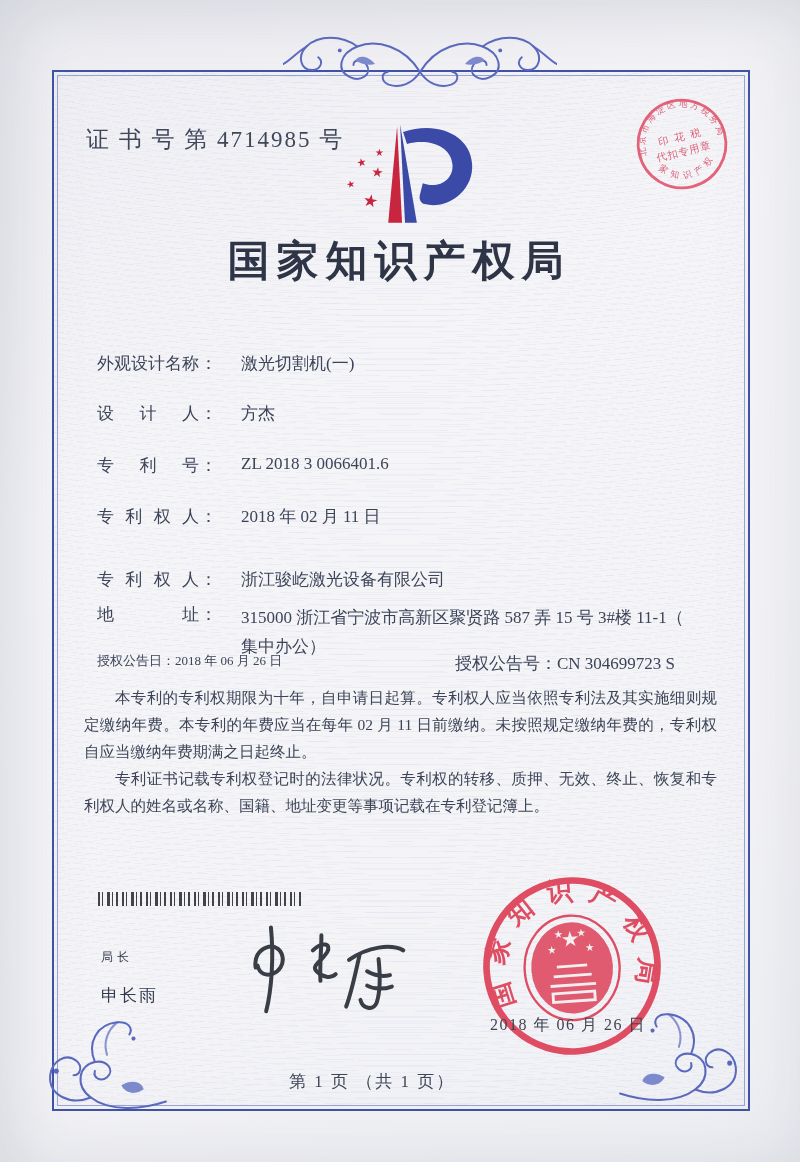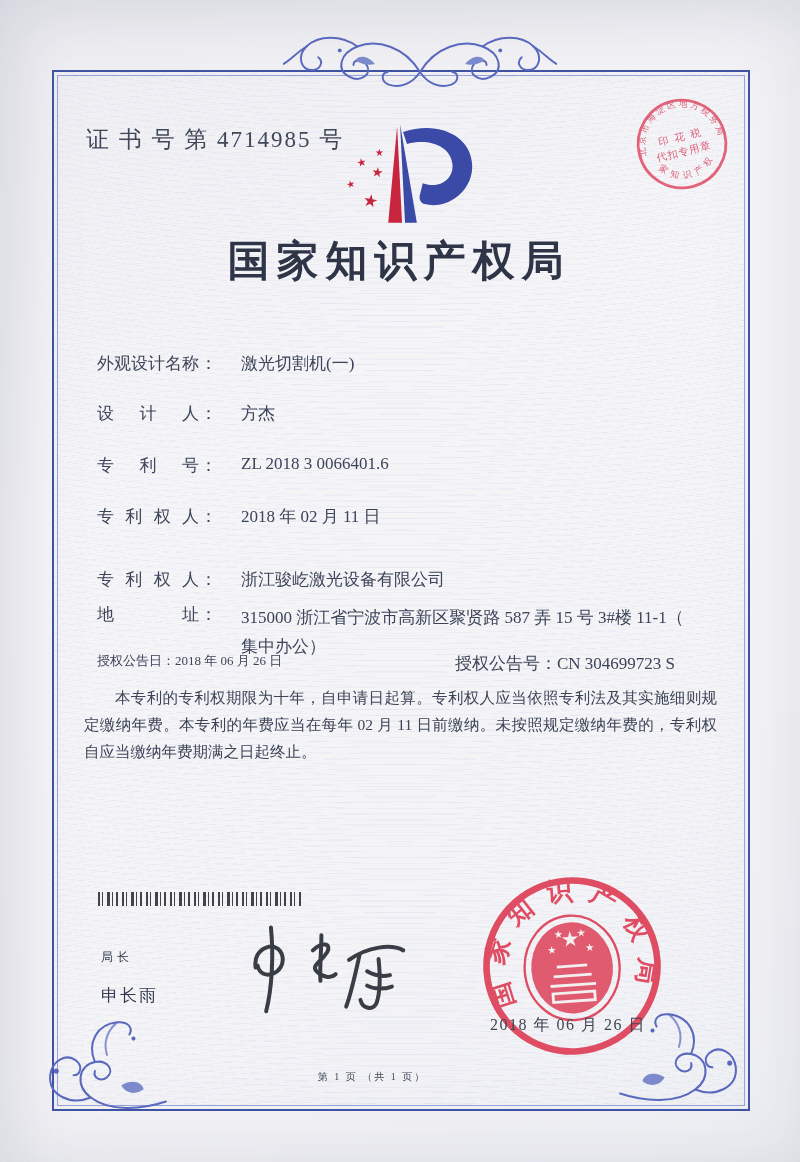--- a/index.html
+++ b/index.html
@@ -73,21 +73,21 @@
   .director-name{position:absolute;left:101px;top:984px;font-size:17px;color:#343b4d;letter-spacing:2px;}
   .signature{position:absolute;left:222px;top:918px;}
   .cnipa-seal{position:absolute;left:477px;top:871px;opacity:.9;}
   .seal-date{
     position:absolute;left:490px;top:1015px;z-index:5;
     font-size:16px;letter-spacing:1.5px;color:#3f4452;
   }
   .tax-stamp{position:absolute;left:626px;top:88px;opacity:.88;}
   .page-footer{
     position:absolute;left:222px;top:1070px;width:300px;text-align:center;
-    font-size:10px;letter-spacing:2px;color:#3f4756;
+    font-size:17px;letter-spacing:2px;color:#3f4756;
   }
   svg text{font-family:"Liberation Serif","DejaVu Serif",serif;}
 </style>
 </head>
 <body>
 
 <div class="paper">
   <div class="guilloche"></div>
   <div class="frame"></div>
 
@@ -180,20 +180,21 @@
 
   <div class="grant-left">
     <span>授权公告日</span><span>：</span><span>2018 年 06 月 26 日</span>
   </div>
   <div class="grant-right">
     <span>授权公告号</span><span>：</span><span>CN 304699723 S</span>
   </div>
 
   <div class="body-text">
     <p>本专利的专利权期限为十年，自申请日起算。专利权人应当依照专利法及其实施细则规定缴纳年费。本专利的年费应当在每年 02 月 11 日前缴纳。未按照规定缴纳年费的，专利权自应当缴纳年费期满之日起终止。</p>
+    <p>专利证书记载专利权登记时的法律状况。专利权的转移、质押、无效、终止、恢复和专利权人的姓名或名称、国籍、地址变更等事项记载在专利登记簿上。</p>
   </div>
 
   <div class="barcode"></div>
 
   <div class="director-title">局长</div>
   <div class="director-name">申长雨</div>
 
   <svg class="signature" width="195" height="100" viewBox="0 0 190 105">
     <g stroke="#2a2f38" stroke-width="4.2" fill="none" stroke-linecap="round" stroke-linejoin="round" opacity=".92">
       <path d="M28,52 C24,30 52,22 56,40 C60,58 34,68 30,50"></path>

